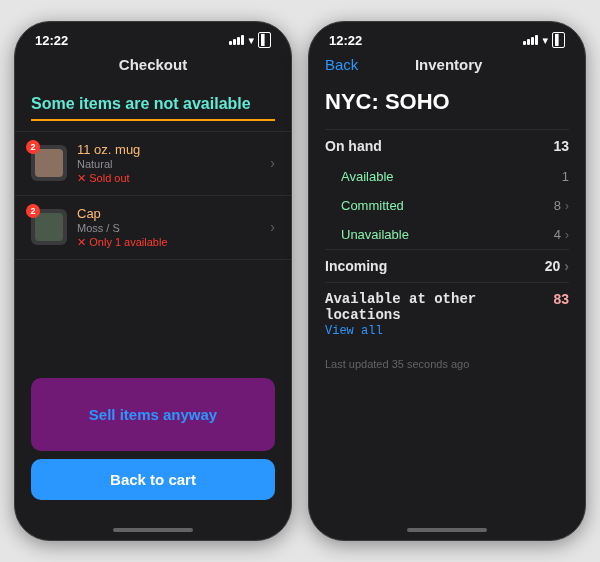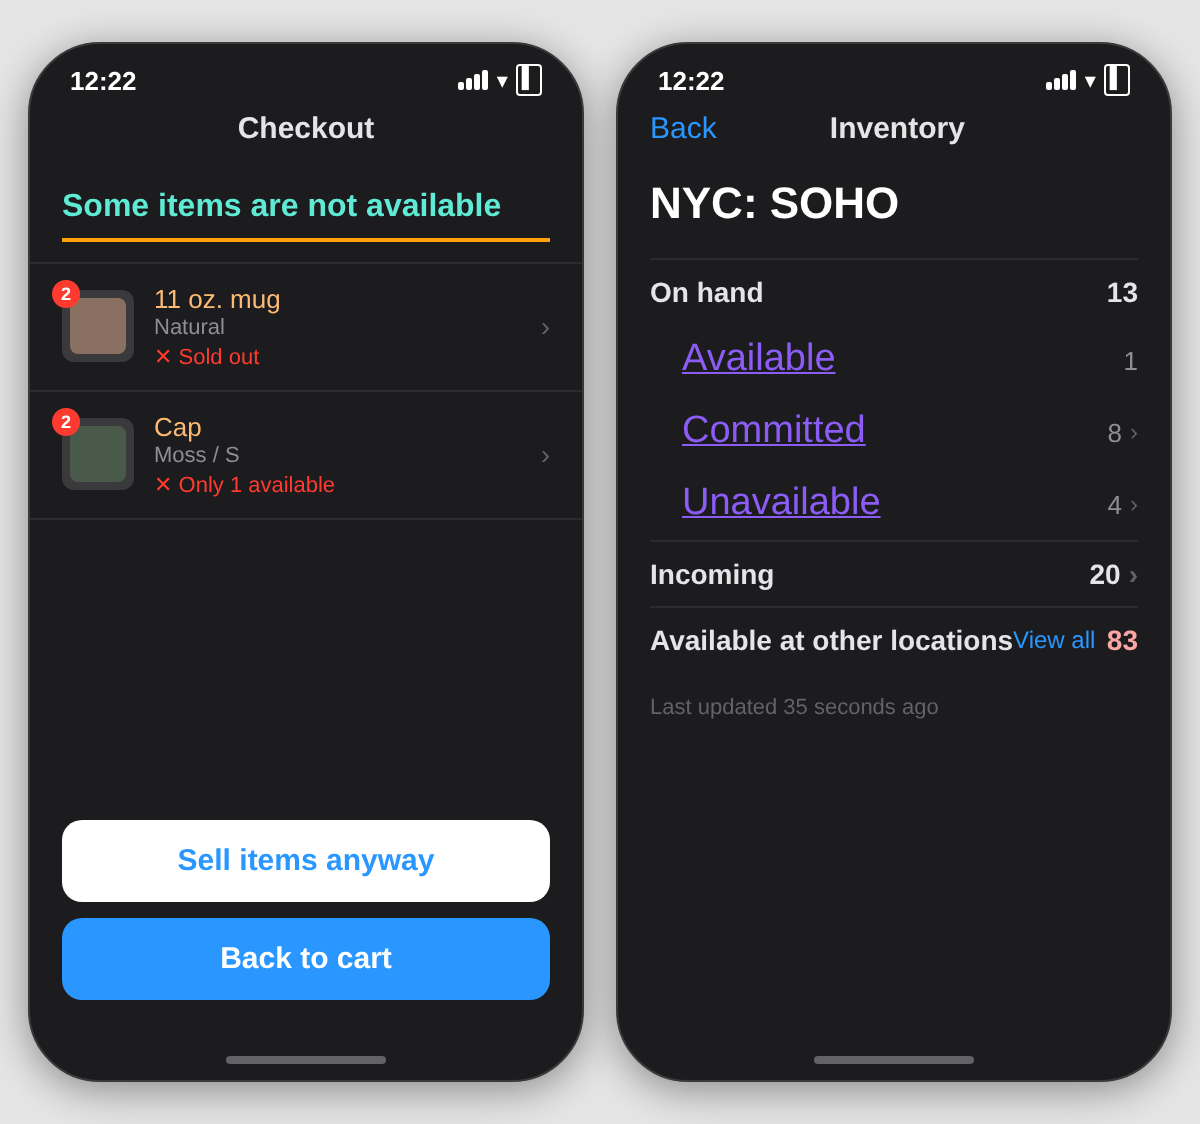--- a/index.html
+++ b/index.html
@@ -177,24 +177,24 @@
       margin-left: 6px;
     }
 
     .bottom-actions {
       padding: 12px 16px 20px;
       display: flex;
       flex-direction: column;
       gap: 8px;
     }
     .btn-secondary {
-      background: #ffffff;
+      background: #701a75;
       border: none;
       border-radius: 10px;
-      padding: 12px;
+      padding: 28px;
       color: #2997ff;
       font-size: 15px;
       font-weight: 600;
       cursor: pointer;
       text-align: center;
     }
     .btn-primary {
       background: #2997ff;
       border: none;
       border-radius: 10px;
@@ -276,23 +276,22 @@
       align-items: center;
       gap: 4px;
     }
     .inv-row {
       display: flex;
       justify-content: space-between;
       align-items: center;
       padding: 7px 0 7px 16px;
     }
     .inv-row-label {
-      color: #8b5cf6;
-      font-size: 19px;
-      text-decoration: underline;
+      color: #86efac;
+      font-size: 13px;
     }
     .inv-row-value {
       color: #8e8e93;
       font-size: 13px;
       display: flex;
       align-items: center;
       gap: 4px;
     }
     .inv-chevron {
       color: #636366;
@@ -321,21 +320,22 @@
     }
     .inv-other-row {
       display: flex;
       justify-content: space-between;
       align-items: flex-start;
       padding: 8px 0;
       border-top: 1px solid #2c2c2e;
     }
     .inv-other-info {
       display: flex;
-      flex-direction: row;
+      flex-direction: column;
+      font-family: Liberation Mono, monospace;
     }
   </style>
 </head>
 <body>
 
 <div class="phones-container">
 
   <div class="phone phone-dark">
 
     <div class="status-bar">

